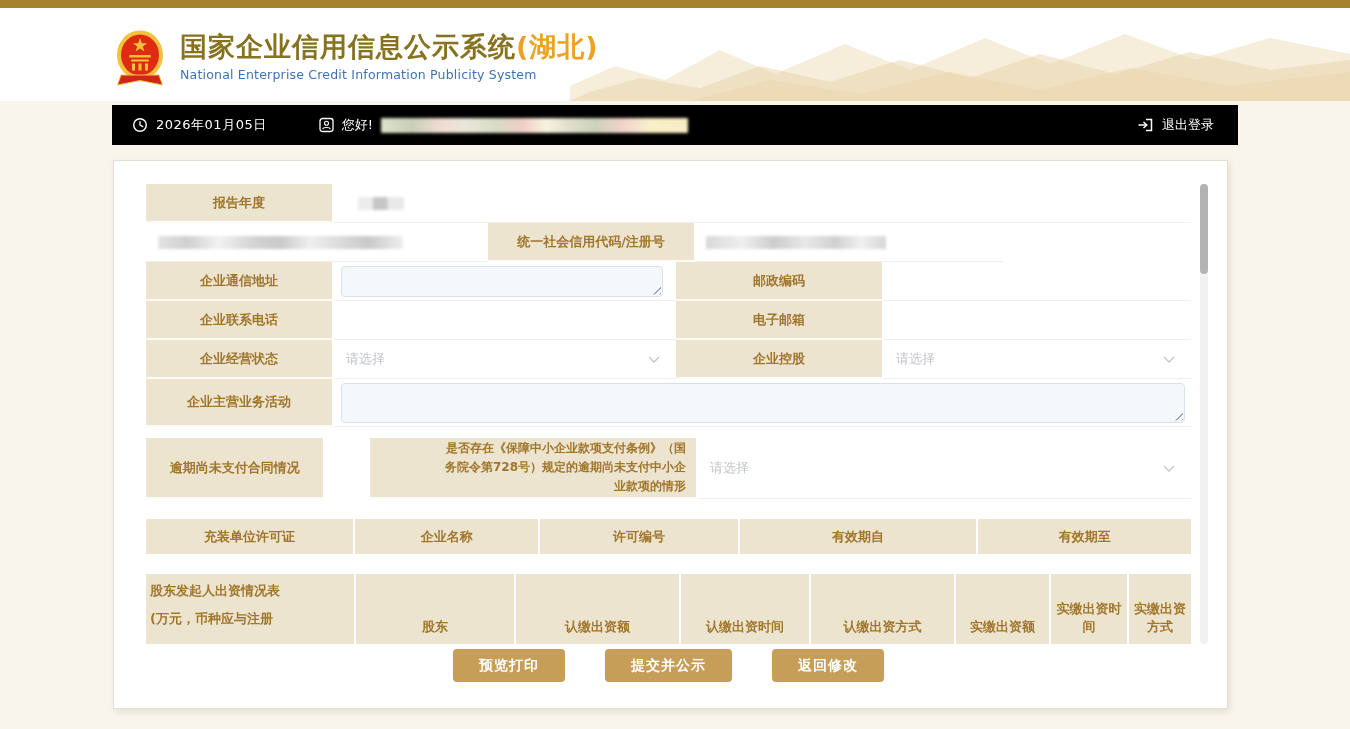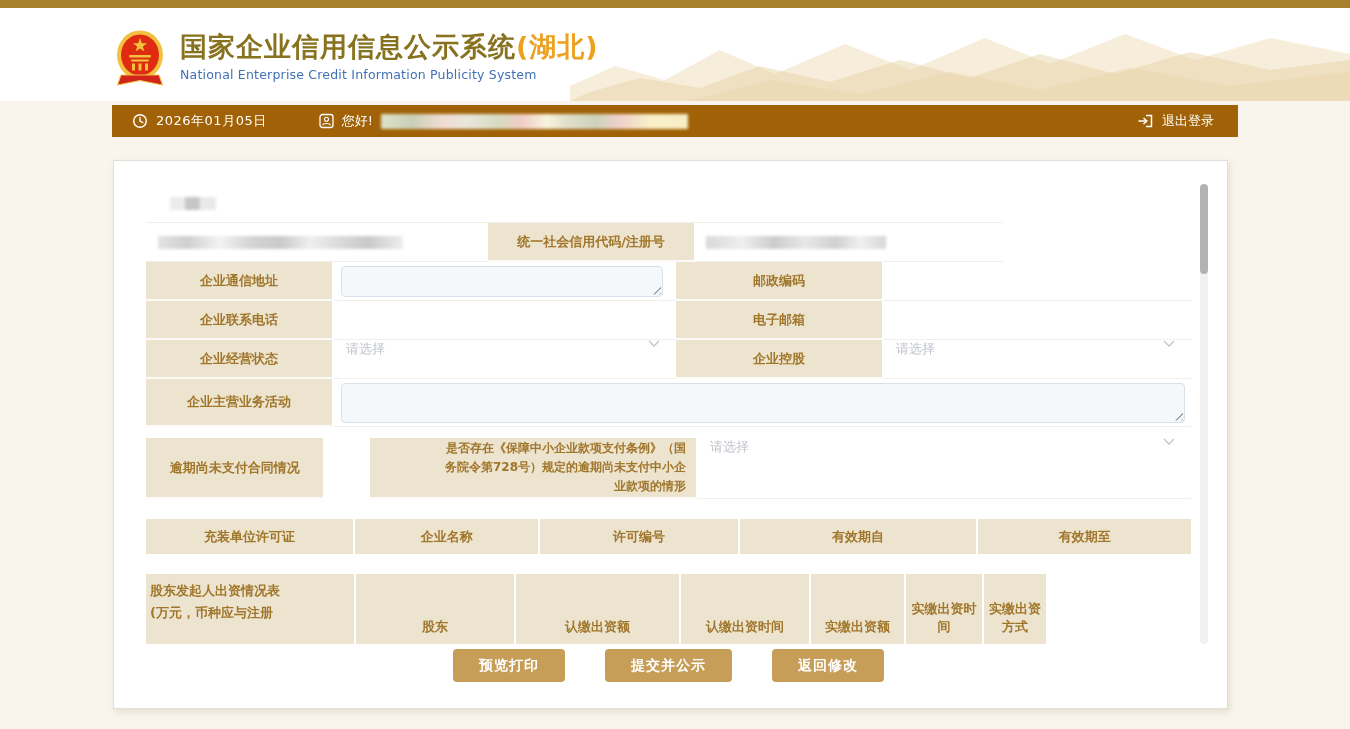--- a/index.html
+++ b/index.html
@@ -16,22 +16,22 @@
   .header { position:absolute; left:0; top:8px; width:1350px; height:93px; background:#ffffff; overflow:hidden; }
   .mountains { position:absolute; right:0; top:0; height:93px; width:780px; }
   .emblem { position:absolute; left:116px; top:21px; width:48px; height:60px; }
   .titleblock { position:absolute; left:180px; top:22px; }
   .title { font-size:27px; font-weight:bold; color:#87731F; letter-spacing:1px; line-height:34px; white-space:nowrap; }
   .title .region { color:#EDA21F; }
   .subtitle { font-size:12.5px; color:#4071B5; margin-top:3px; letter-spacing:0.2px; }
 
   
   .userbar {
-    position:absolute; left:112px; top:105px; width:1126px; height:32px;
-    background:#a16207; display:flex; align-items:center;
+    position:absolute; left:112px; top:105px; width:1126px; height:40px;
+    background:#000000; display:flex; align-items:center;
     padding:0 24px 0 20px; color:#ffffff; font-size:13px;
   }
   .userbar .ico { display:inline-flex; margin-right:8px; }
   .userbar .date { letter-spacing:0.5px; }
   .userbar .who { margin-left:52px; display:flex; align-items:center; }
   .name-redact {
     width:307px; height:15px; margin-left:8px; border-radius:1px;
     background:linear-gradient(90deg,#dbe3c9 0%,#c9cfb6 10%,#f0dcd2 20%,#e8e6da 28%,
       #d6dcc2 38%,#f0cdc6 46%,#f8f3dd 54%,#e3e0cc 60%,#ccd2ba 70%,#efd1ca 78%,
       #f9f0c8 88%,#f6edc4 100%);
@@ -74,21 +74,21 @@
 
   .textarea {
     background:#F4F8FB; border:1px solid #D9E1E8; border-radius:4px; position:relative;
   }
   .textarea .grip {
     position:absolute; right:1px; bottom:1px; width:9px; height:9px;
     background:repeating-linear-gradient(135deg,transparent 0 3px,#9AA8B5 3px 4px);
     clip-path:polygon(100% 0,100% 100%,0 100%);
   }
   .select {
-    display:flex; align-items:flex-start; justify-content:space-between;
+    display:flex; align-items:center; justify-content:space-between;
     width:100%; height:100%; padding:0 16px 0 12px; cursor:pointer;
   }
   .ph { color:#C0C4CC; font-size:13px; }
 
   .question {
     background:#EDE4D0; color:#A0762A; font-size:12px; font-weight:bold;
     display:flex; align-items:center; justify-content:flex-end; text-align:right;
     padding:0 10px 0 64px; line-height:19px;
     border-right:2px solid #ffffff; border-bottom:2px solid #FBFAF6;margin-left:45px;
   }
@@ -98,21 +98,21 @@
   .th {
     background:#EDE4D0; color:#A0762A; font-size:13px; font-weight:bold;
     display:flex; align-items:center; justify-content:center; text-align:center;
     border-right:2px solid #ffffff;
   }
   .th:last-child { border-right:none; }
   .license .th { height:35px; }
   .share .th { height:70px; align-items:flex-end; padding-bottom:8px; }
   .share .th.first {
     flex-direction:column; align-items:flex-start; justify-content:space-between;
-    padding:8px 4px 22px 4px; text-align:left;
+    padding:8px 4px 16px 4px; text-align:left;
   }
 
   
   .sb-track { position:absolute; left:1086px; top:23px; width:8px; height:460px;
     background:#F1F1F1; border-radius:4px; }
   .sb-thumb { position:absolute; left:1086px; top:23px; width:8px; height:90px;
     background:#B3B3B3; border-radius:4px; cursor:pointer; }
 
   
   .btnrow { position:absolute; left:32px; top:488px; width:1045px;
@@ -180,20 +180,21 @@
         </svg>
     </span>
     <span>退出登录</span>
   </span>
 </div>
 
 <div class="card">
   <div class="scrollwrap">
 
     <div class="frow h39">
+      <div class="cell lbl h39 w188">报告年度</div>
       <div class="cell val h39 w857">
         <span class="redact rd-year"></span>
       </div>
     </div>
 
     <div class="frow h39">
       <div class="cell val h39 w342">
         <span class="redact rd-name"></span>
       </div>
       <div class="cell lbl h39 w208">统一社会信用代码/注册号</div>
@@ -278,20 +279,21 @@
     <div class="gap20"></div>
 
     <div class="thead share">
       <div class="th first" style="width:210px">
         <span>股东发起人出资情况表</span>
         <span>(万元，币种应与注册</span>
       </div>
       <div class="th" style="width:160px">股东</div>
       <div class="th" style="width:165px">认缴出资额</div>
       <div class="th" style="width:130px">认缴出资时间</div>
+      <div class="th" style="width:145px">认缴出资方式</div>
       <div class="th" style="width:95px">实缴出资额</div>
       <div class="th" style="width:78px">实缴出资时间</div>
       <div class="th" style="width:62px">实缴出资方式</div>
     </div>
 
   </div>
 
   <div class="sb-track"></div>
   <div class="sb-thumb"></div>
 

